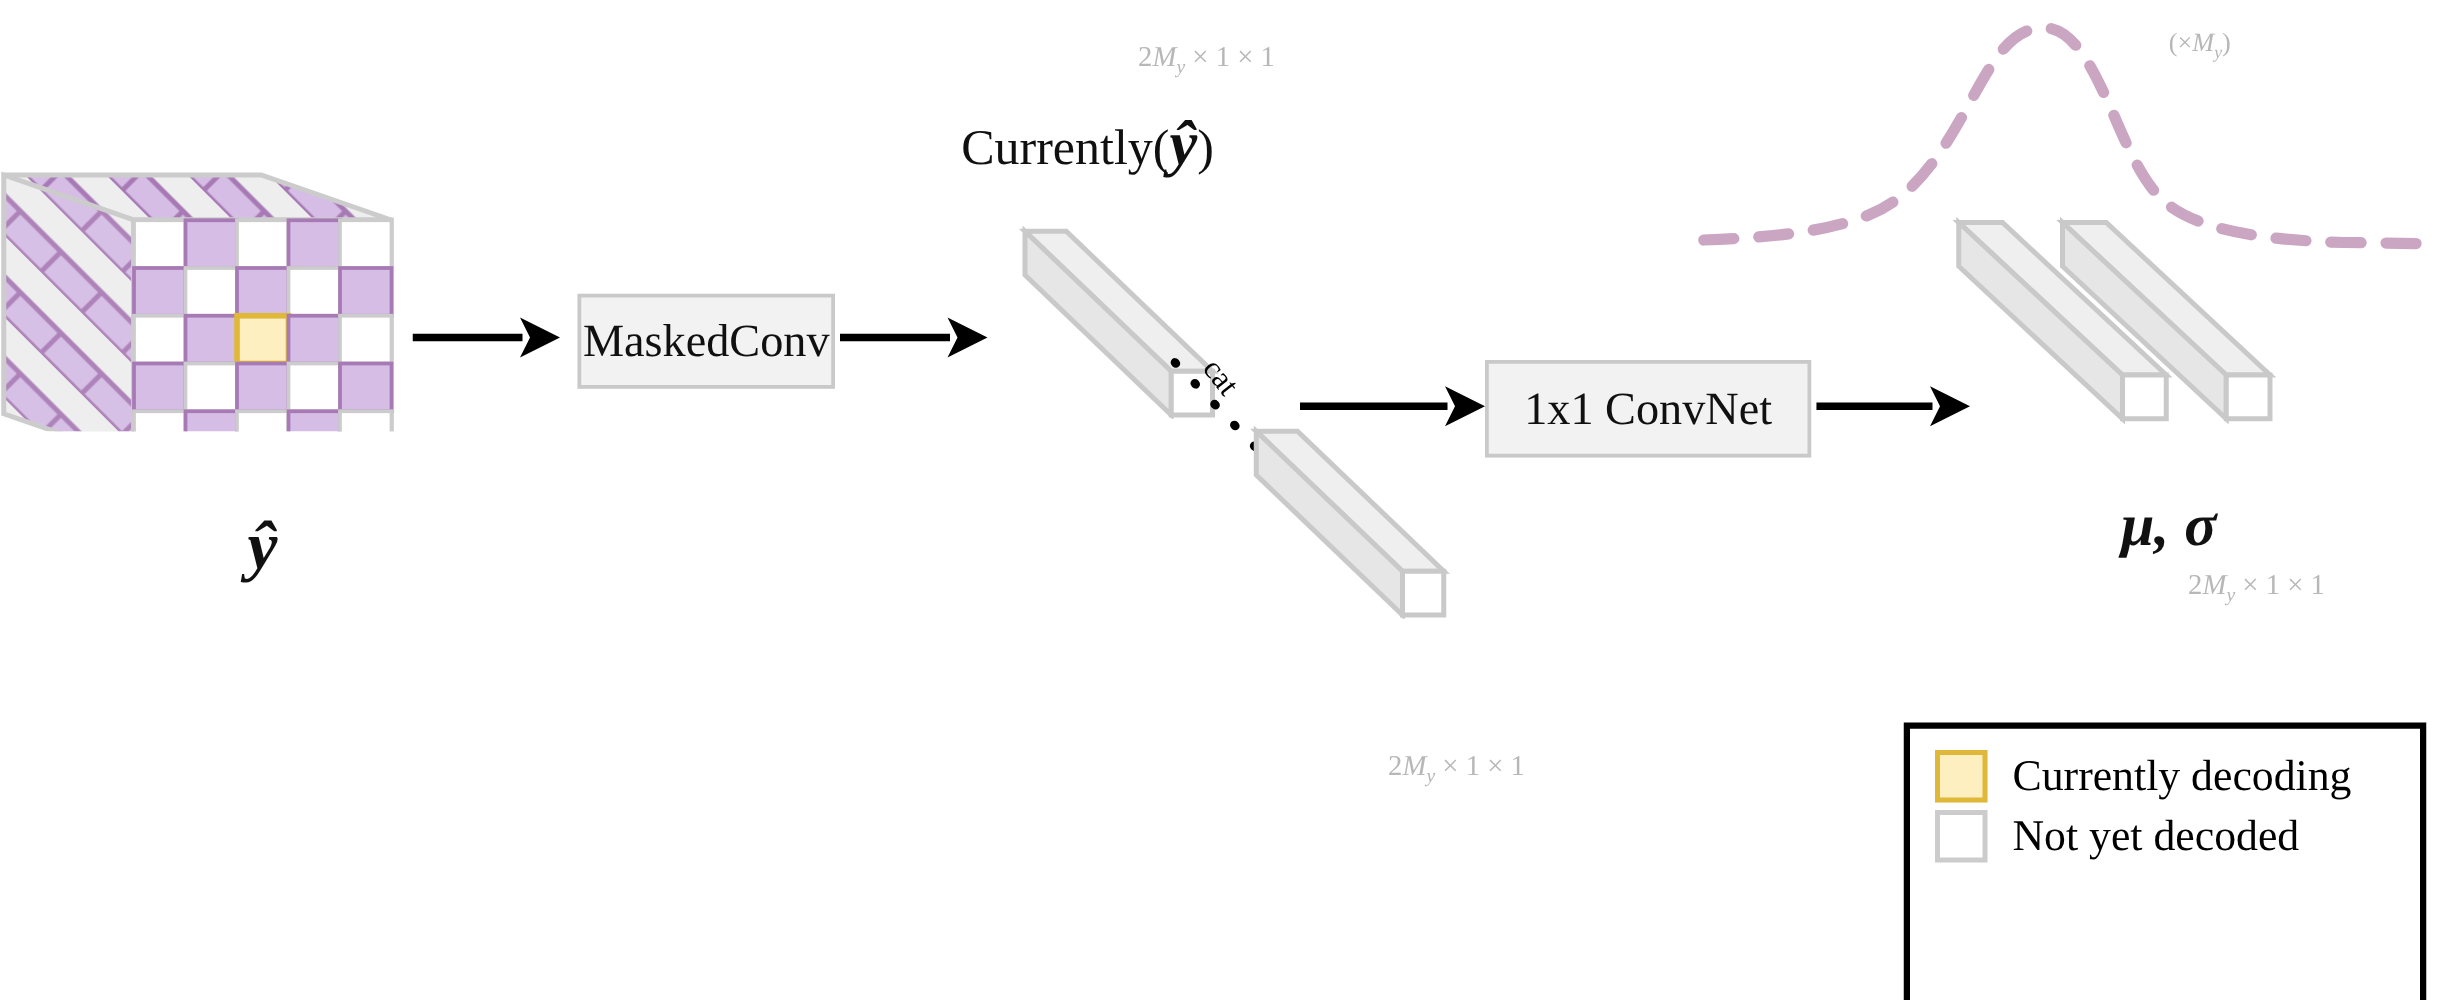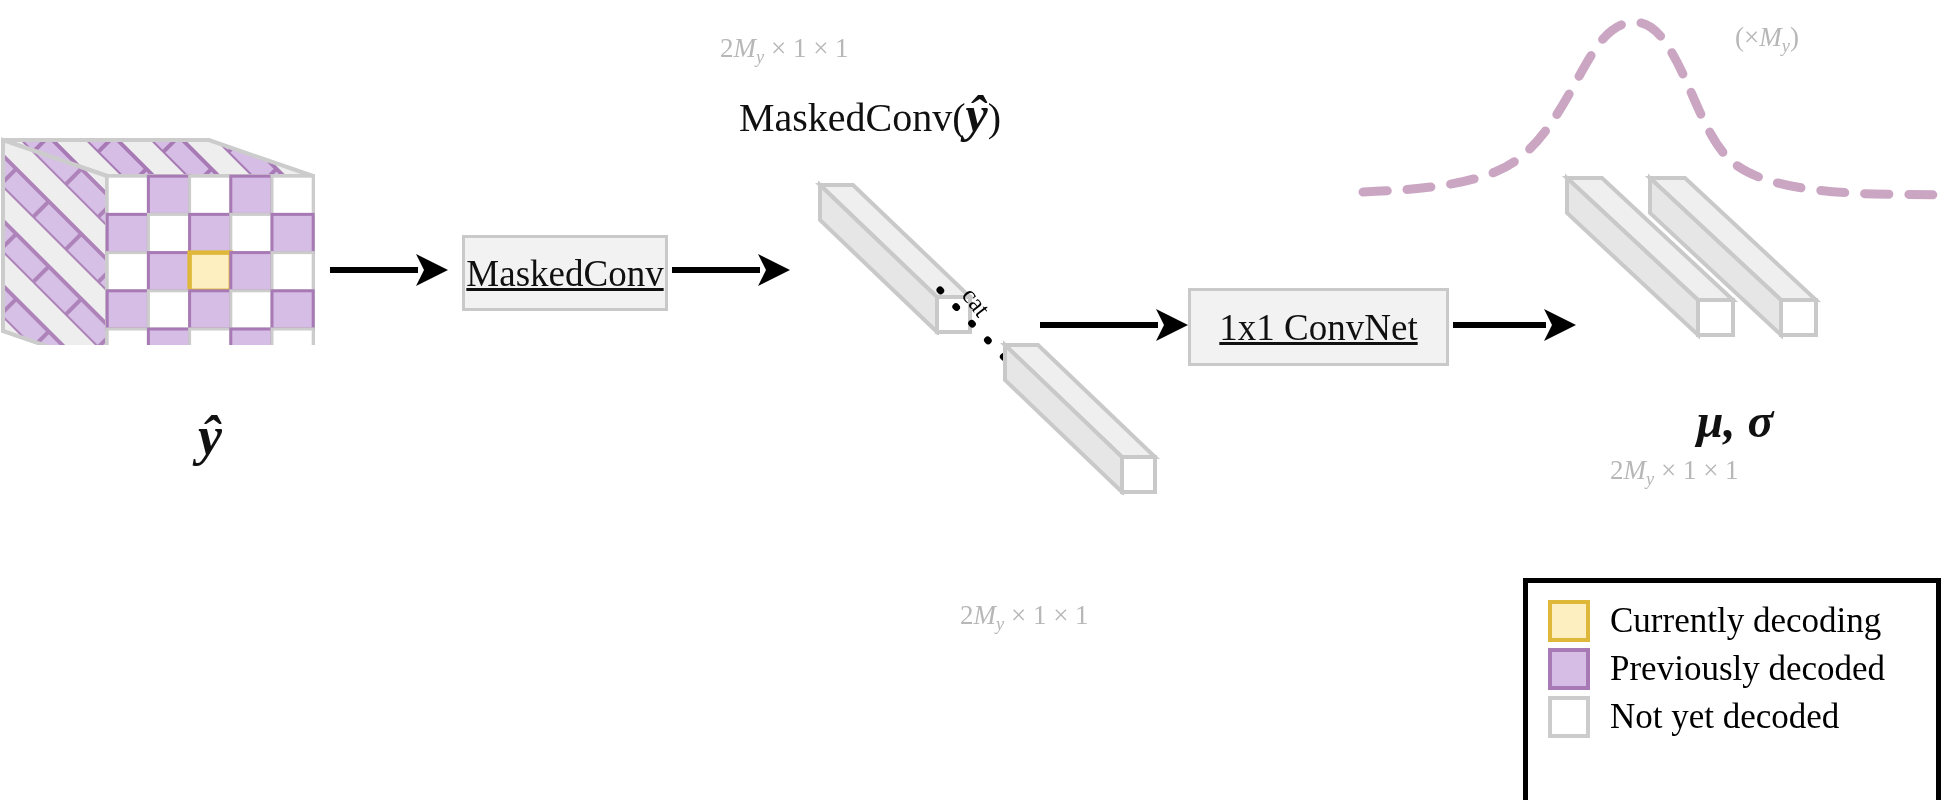--- a/index.html
+++ b/index.html
@@ -25,31 +25,30 @@
     font-weight: bold;
     font-style: italic;
     color: #111111;
     white-space: nowrap;
     text-align: center;
   }
   .math-dim {
     font-family: "Liberation Serif", "DejaVu Serif", serif;
     color: #b7b7b7;
     white-space: nowrap;
-    text-align: left;
-    font-size: 27px;
+    text-align: right;
+    font-size: 23px;
   }
   .math-dim i { font-style: italic; }
   .math-dim sub { font-size: 0.68em; font-style: italic; }
   .box-label {
     font-family: "Liberation Serif", "DejaVu Serif", serif;
     font-size: 37px;
     color: #101010;
     white-space: nowrap;
-    text-decoration: underline;
   }
   .fn-label {
     font-family: "Liberation Serif", "DejaVu Serif", serif;
     font-size: 40px;
     color: #101010;
     white-space: nowrap;
     text-align: center;
   }
   .fn-label .it { font-style: italic; font-weight: bold; }
 
@@ -203,21 +202,21 @@
       <polygon points="15,10 15,45 132,157 132,122" fill="#e6e6e6" stroke="#c9c9c9" stroke-width="4"></polygon>
 
       <polygon points="132,122 165,122 165,157 132,157" fill="#ffffff" stroke="#c9c9c9" stroke-width="4"></polygon>
     </svg>
   </div>
 
   <div class="abs math-dim" style="left:720px; top:33px; width:300px;">
     <span>2</span><i>M</i><sub>y</sub>&nbsp;<span>× 1 × 1</span>
   </div>
   <div class="abs fn-label" style="left:690px; top:85px; width:360px;">
-    <span>MaskedConv(</span><span class="it" style="font-size:50px;">ŷ</span><span>)</span>
+    <span>Currently(</span><span class="it" style="font-size:50px;">ŷ</span><span>)</span>
   </div>
 
   <div class="abs" style="left:935px; top:285px;">
     <svg width="110" height="110" viewBox="0 0 110 110">
       <line x1="5" y1="5" x2="100" y2="105" stroke="#000000" stroke-width="7" stroke-linecap="round" stroke-dasharray="1 22"></line>
     </svg>
   </div>
   <div class="abs" id="cat-label" style="left:978px; top:282px;">cat</div>
 
   <div class="abs" style="left:990px; top:335px;">
@@ -277,35 +276,31 @@
       <path d="M 8,192
                C 60,190 105,186 140,172
                C 178,157 200,120 222,80
                C 240,47 252,28 272,23
                C 294,18 308,35 322,62
                C 340,97 352,138 375,160
                C 400,183 450,192 520,194
                L 592,195" fill="none" stroke="#cba6c3" stroke-width="9" stroke-linecap="round" stroke-dasharray="24 20"></path>
     </svg>
   </div>
-  <div class="abs math-dim" style="left:1735px; top:22px; width:200px; font-size:27px; text-align:left;">
+  <div class="abs math-dim" style="left:1735px; top:22px; width:200px; font-size:21px; text-align:left;">
     <span>(×</span><i>M</i><sub>y</sub><span>)</span>
   </div>
 
   <div class="abs" id="legend" style="left:1523px; top:578px; width:418px; height:266px;">
 
     <div class="legend-row">
       <div class="legend-swatch" style="background:#fdefc0; border:4px solid #dfb739;"></div>
       <div class="legend-text">Currently decoding</div>
     </div>
 
-    <div class="legend-row">
-      <div class="legend-swatch" style="background:#d6bde6; border:4px solid #a87ab5;"></div>
-      <div class="legend-text">Previously decoded</div>
-    </div>
 
     <div class="legend-row">
       <div class="legend-swatch" style="background:#ffffff; border:4px solid #cccccc;"></div>
       <div class="legend-text">Not yet decoded</div>
     </div>
   </div>
 
 </div>
 
 </body></html>

